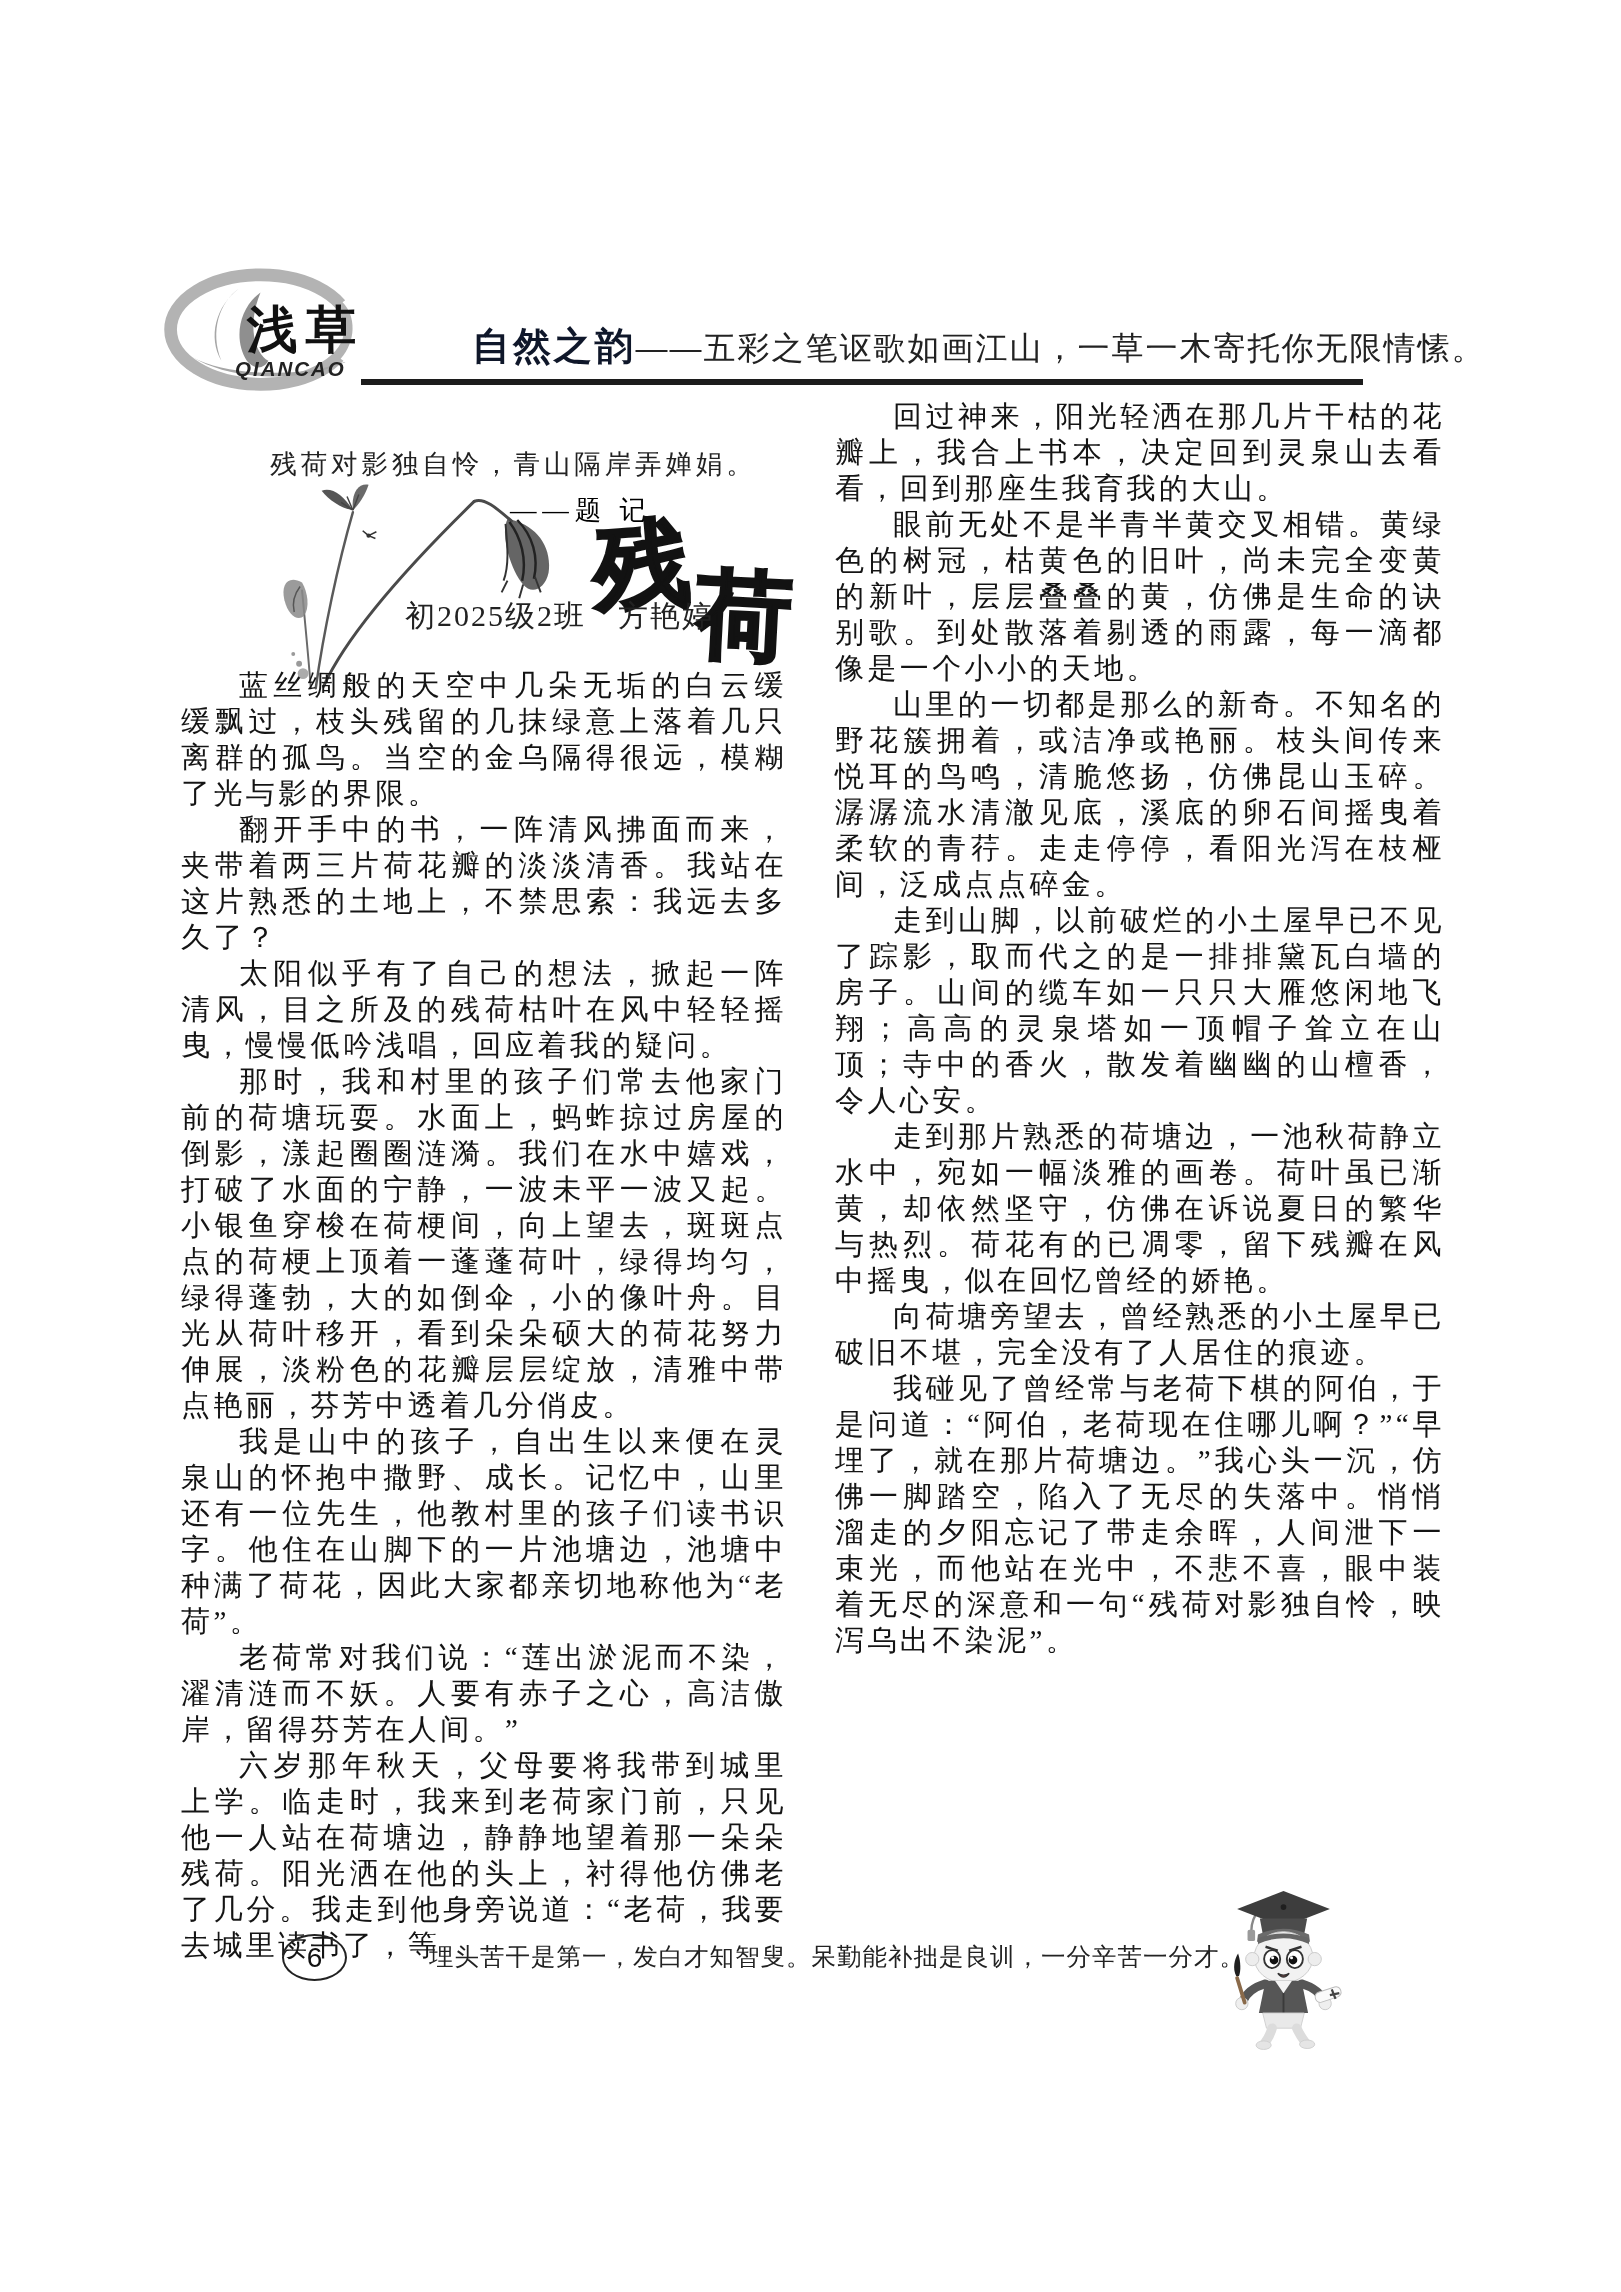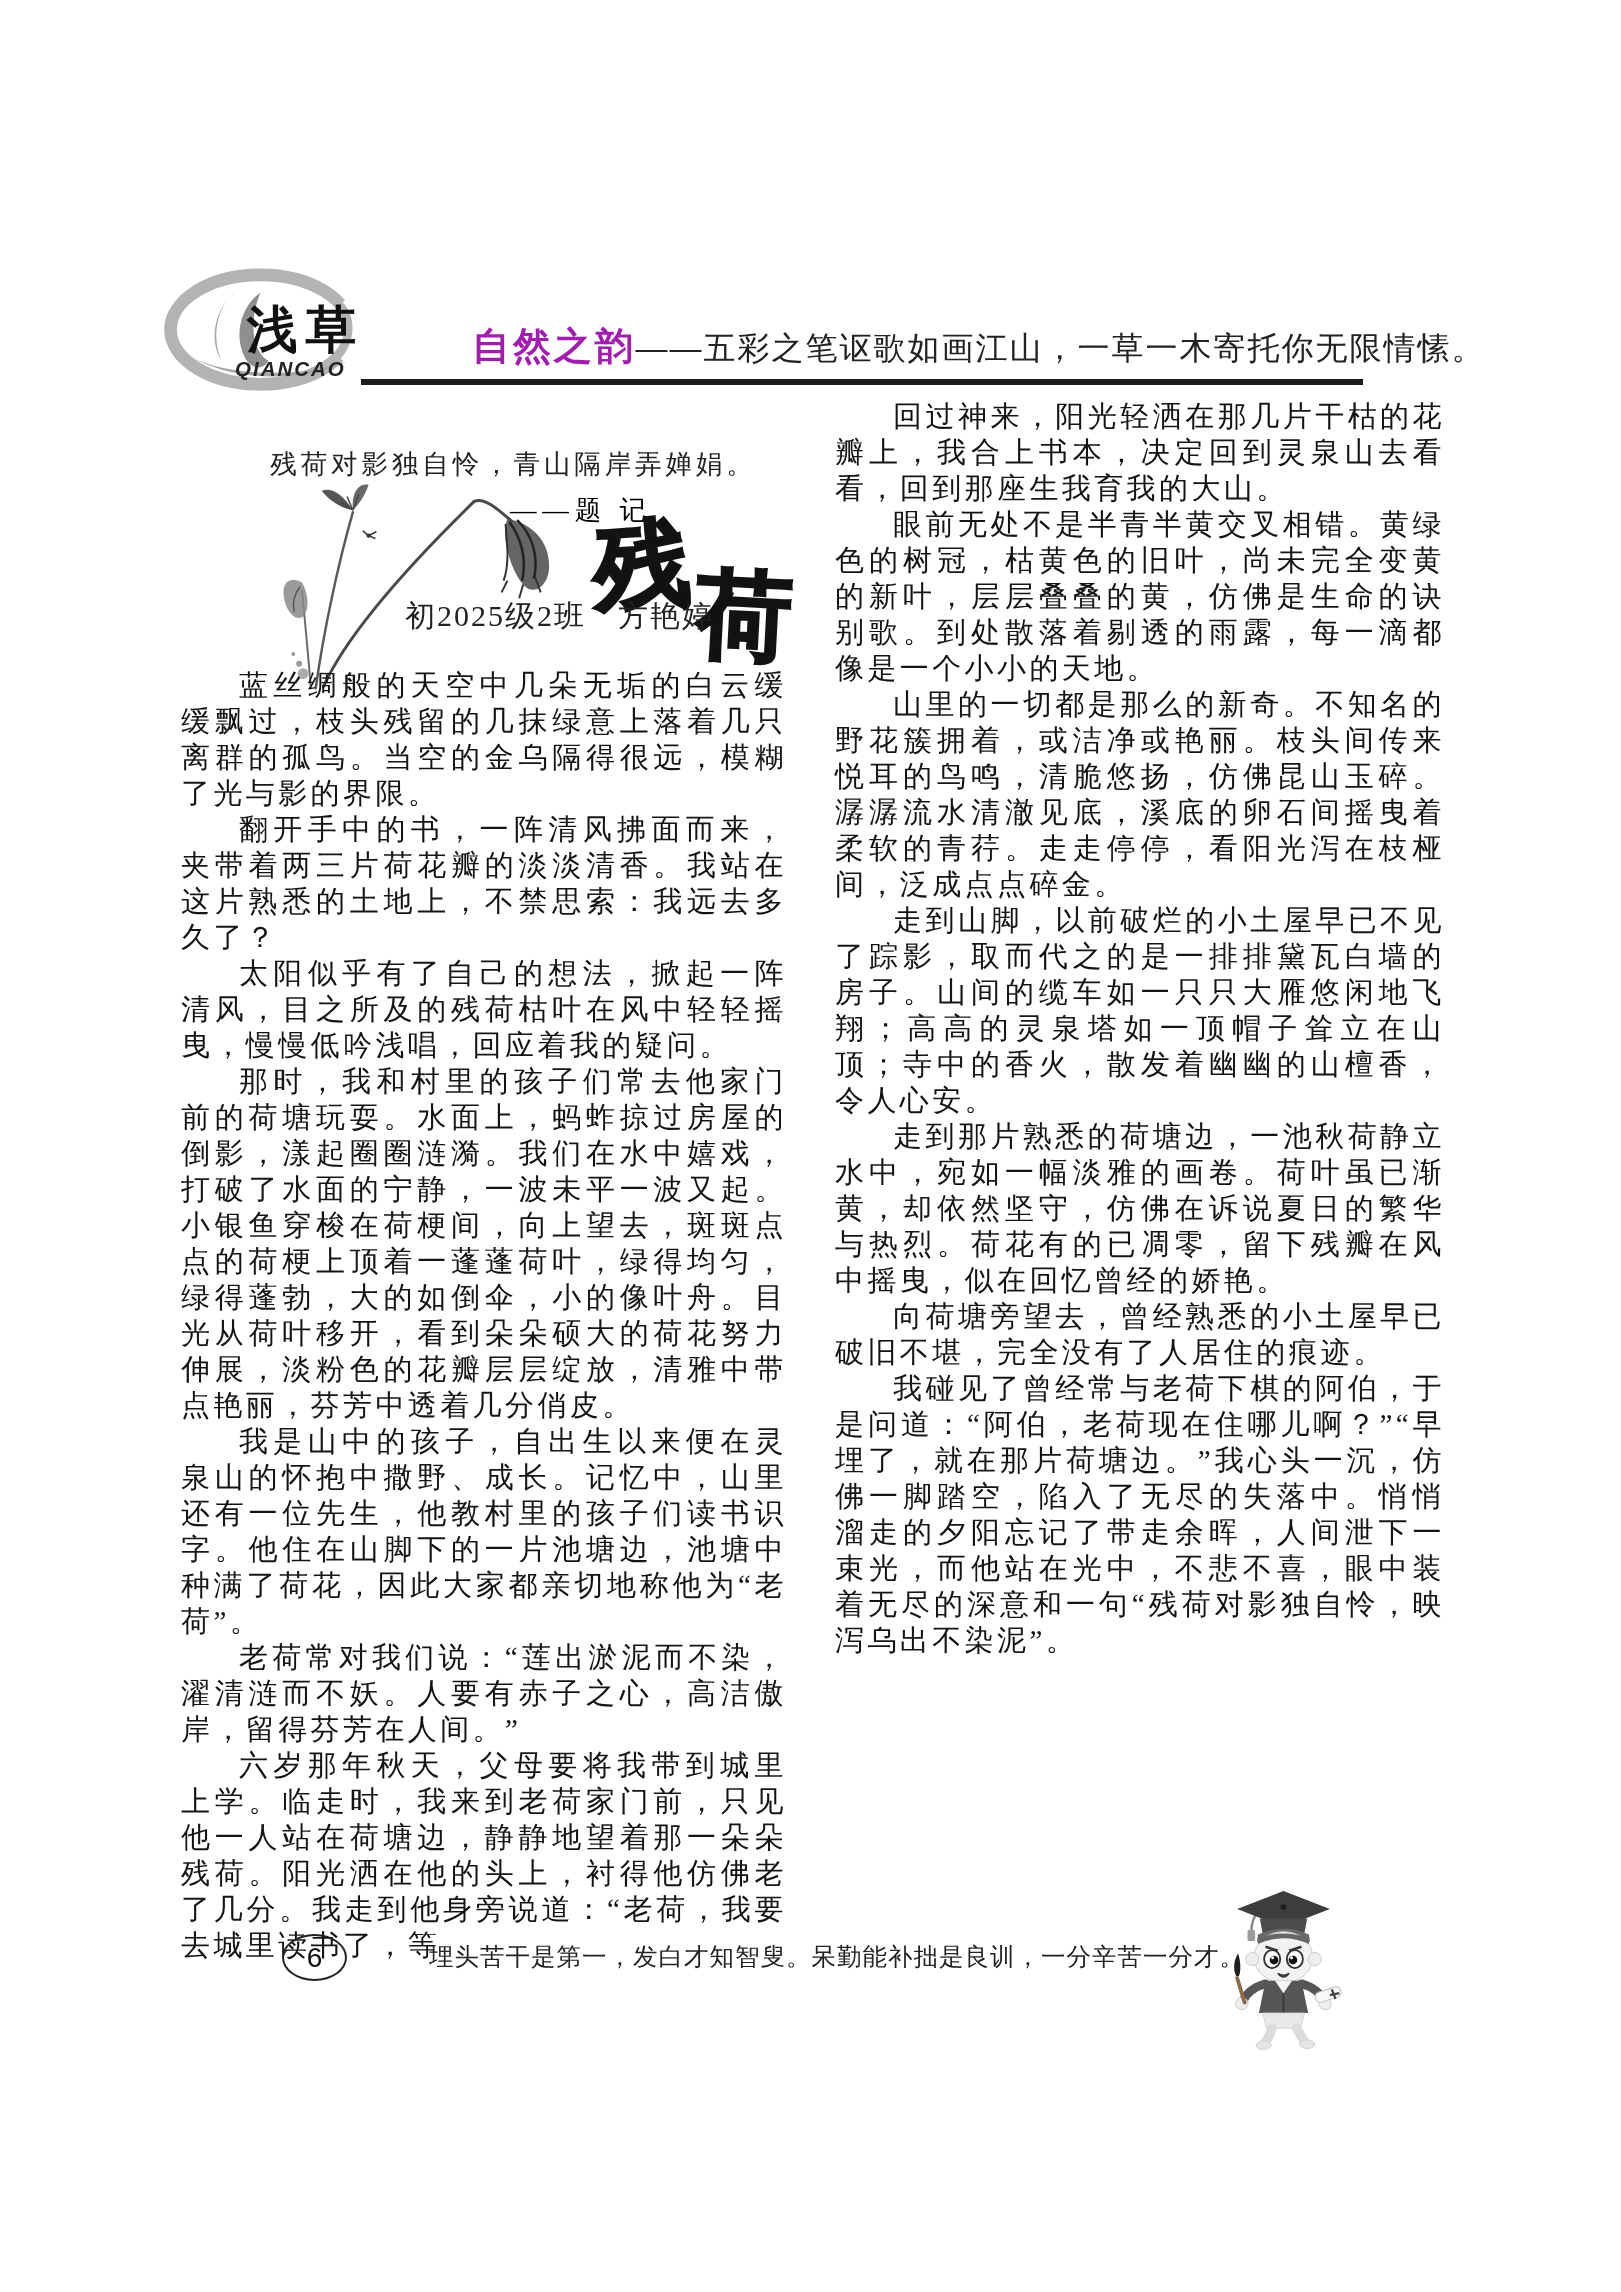--- a/index.html
+++ b/index.html
@@ -8,21 +8,21 @@
     background:#ffffff; overflow:hidden;
     font-family:"Liberation Serif","DejaVu Serif",serif; color:#1a1a1a;
   }
 
   
   .logo { position:absolute; left:145px; top:267px; width:274px; height:129px; }
   .header-strip {
     position:absolute; left:472px; top:321px; white-space:nowrap;
     font-family:"Liberation Sans","DejaVu Sans",sans-serif;
   }
-  .header-strip .col-title { font-size:38px; font-weight:900; letter-spacing:2.9px; color:#a21caf; }
+  .header-strip .col-title { font-size:38px; font-weight:900; letter-spacing:2.9px; color:#0f172a; }
   .header-strip .col-sub   { font-size:32px; font-weight:500; letter-spacing:2px; color:#222; }
   .header-rule { position:absolute; left:361px; top:379px; width:1002px; height:5.9px; background:#1c1c1c; }
 
   
   .epigraph { position:absolute; left:181px; top:398px; width:606px; }
   .epigraph .line {
     text-align:center; padding-left:59px; font-size:26.5px; letter-spacing:3.9px; color:#222;margin-top:48px;
   }
   .epigraph .attr {
     margin-top:9.8px; text-align:right; padding-right:135px;

